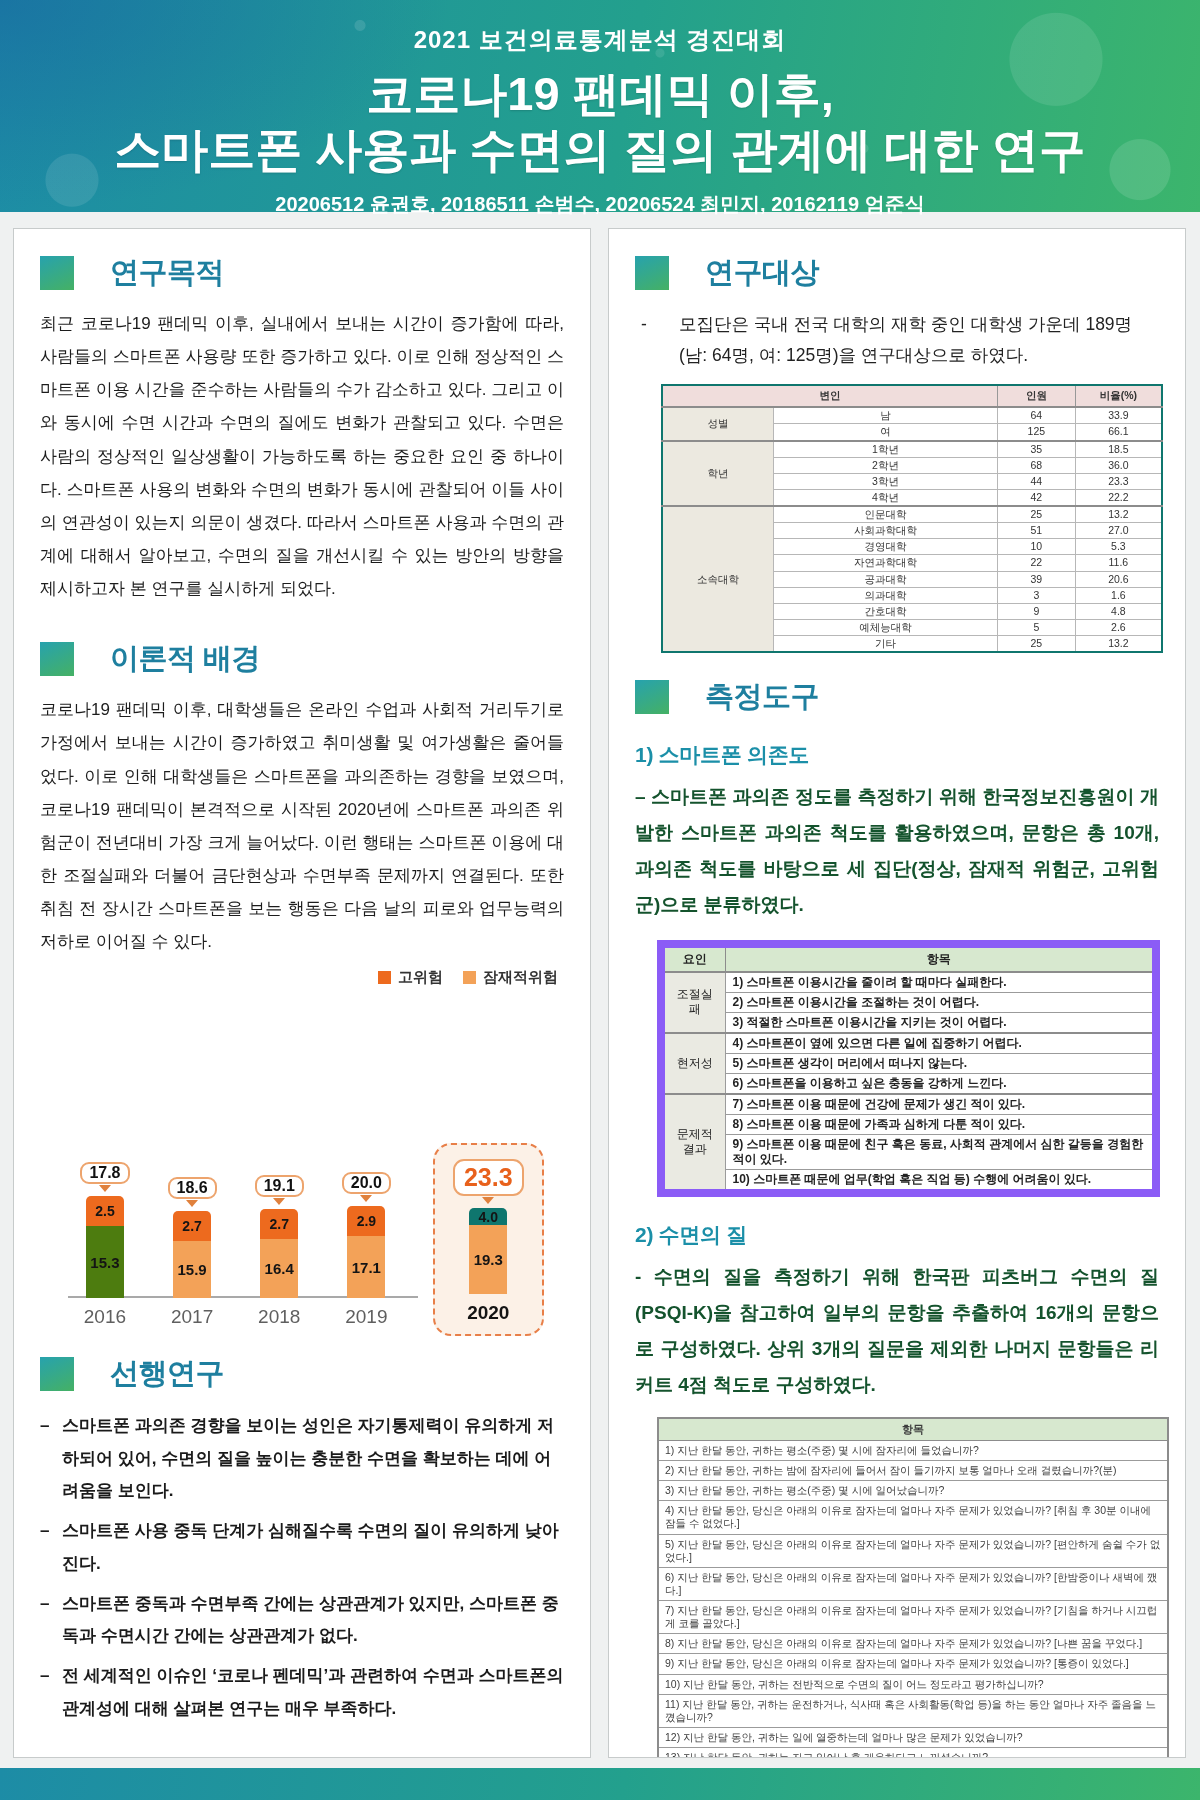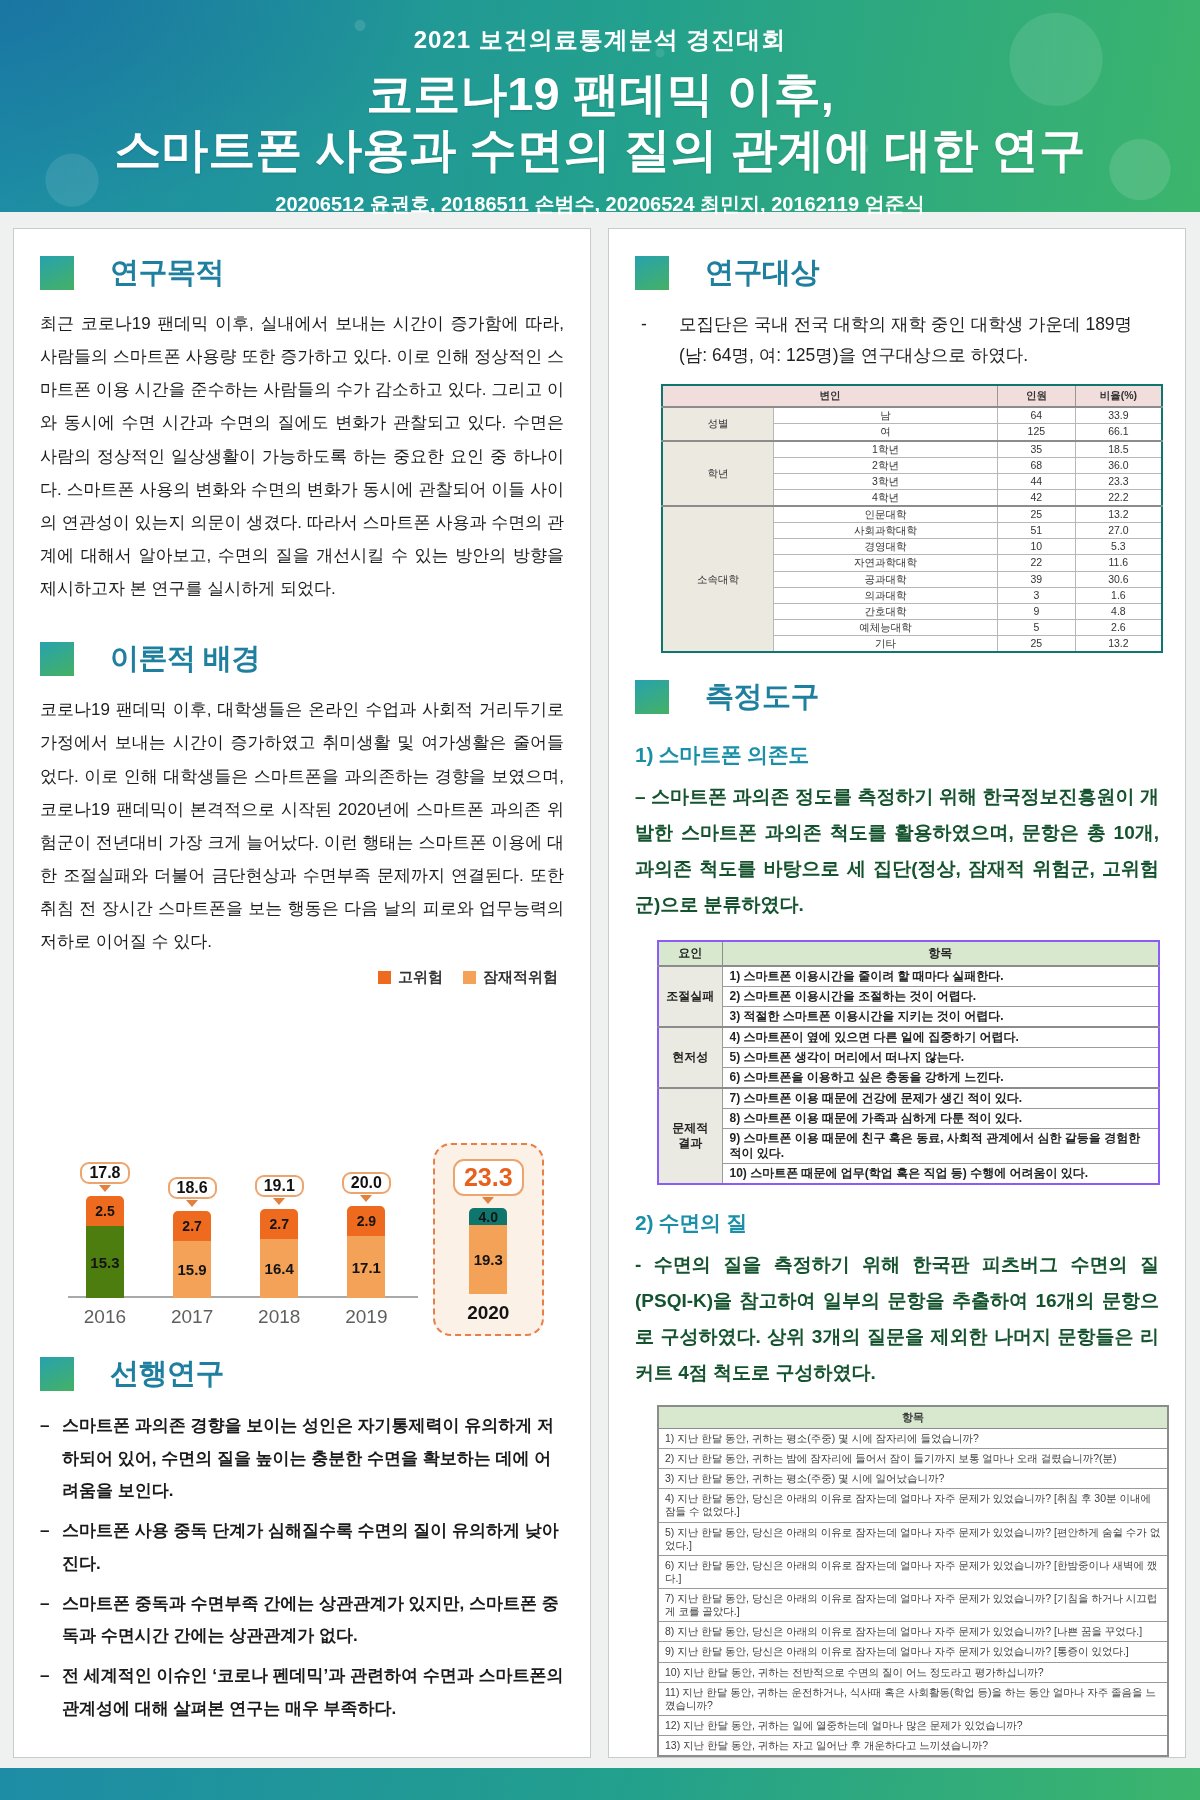--- a/index.html
+++ b/index.html
@@ -67,24 +67,24 @@
 
   
   table { border-collapse:collapse; }
   .t1 { margin:14px 0 0 26px; width:502px; font-size:10.5px; color:#333; border:2px solid #0f766e; }
   .t1 th { background:#f0dddc; border:1px solid #989898; border-bottom:2px solid #8c8c8c; padding:3px 4px; font-weight:600; }
   .t1 td { border:1px solid #b7b7b7; padding:1px 4px; text-align:center; line-height:1.25; }
   .t1 td.cat { background:#ece9e0; }
   .t1 tr.gstart td { border-top:2px solid #8c8c8c; }
   .t1 .c-label { width:225px; } .t1 .c-cat { width:112px; } .t1 .c-n { width:78px; } .t1 .c-p { width:87px; }
 
-  .t2 { margin:16px 0 0 22px; width:503px; font-size:12px; color:#222; border:2px solid #8b5cf6; }
+  .t2 { margin:16px 0 0 22px; width:503px; font-size:12px; color:#222; border:8px solid #8b5cf6; }
   .t2 th { background:#d7e8cf; border:1px solid #8c8c8c; padding:3px 4px; font-weight:600; font-size:12px; }
   .t2 td { border:1px solid #9b9b9b; padding:2px 7px; line-height:1.25; font-weight:600; }
-  .t2 td.factor { background:#eaeae2; text-align:center; width:64px; font-weight:700; }
+  .t2 td.factor { background:#eaeae2; text-align:center; width:64px; font-weight:400; }
   .t2 tr.gstart td { border-top:2px solid #8c8c8c;margin-left:37px; }
 
   .t3 { margin:14px 0 0 22px; width:512px; font-size:10.5px; color:#3d3d3d; border:2px solid #8c8c8c; }
   .t3 th { background:#d7e8cf; border:1px solid #8c8c8c; padding:3px; font-weight:600; font-size:11px; }
   .t3 td { border:1px solid #9b9b9b; padding:3px 6px; line-height:1.25; }
 
   
   .dashrow { display:flex; margin-top:16px; font-size:17.5px; line-height:1.75; }
   .dashrow .marker { width:44px; padding-left:6px; flex:0 0 auto; }
   .sub-title { font-size:21px; font-weight:800; color:#1b8fa8; margin-top:24px; letter-spacing:-.3px; }
@@ -279,21 +279,21 @@
             <td class="c-p">5.3</td>
           </tr>
           <tr>
             <td class="c-label">자연과학대학</td>
             <td class="c-n">22</td>
             <td class="c-p">11.6</td>
           </tr>
           <tr>
             <td class="c-label">공과대학</td>
             <td class="c-n">39</td>
-            <td class="c-p">30.6</td>
+            <td class="c-p">20.6</td>
           </tr>
           <tr>
             <td class="c-label">의과대학</td>
             <td class="c-n">3</td>
             <td class="c-p">1.6</td>
           </tr>
           <tr>
             <td class="c-label">간호대학</td>
             <td class="c-n">9</td>
             <td class="c-p">4.8</td>

